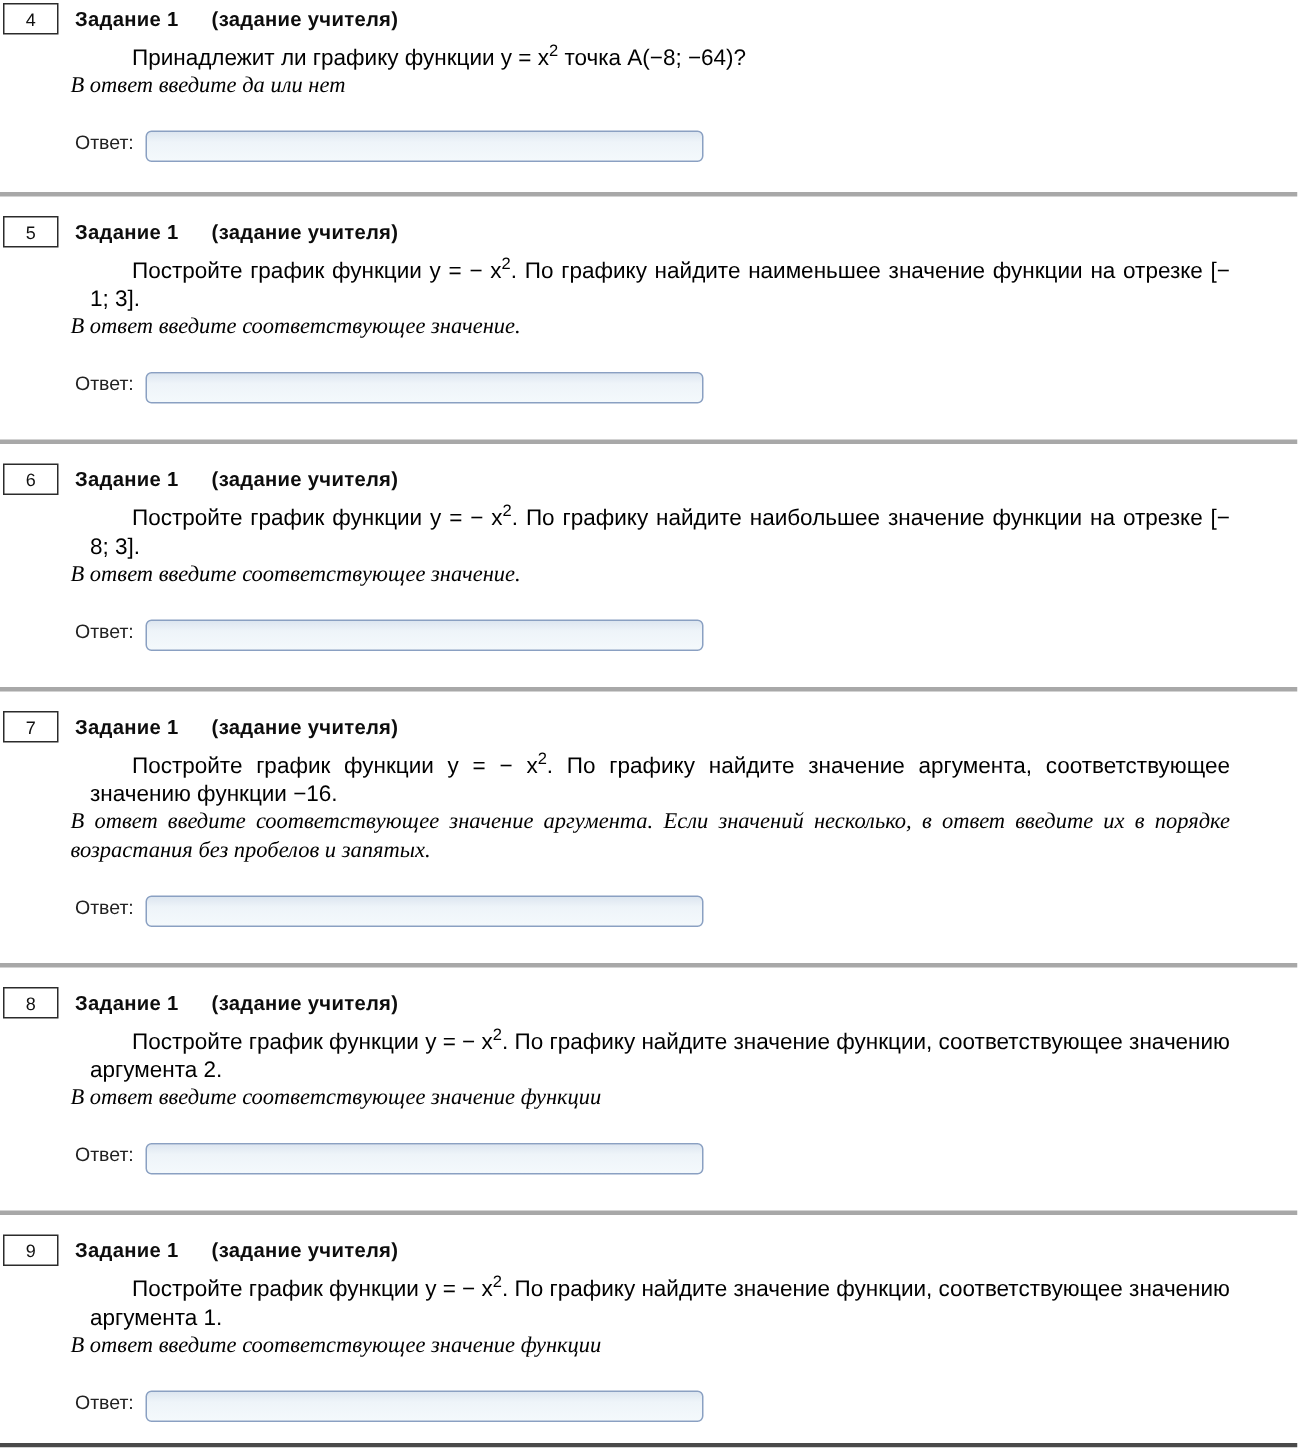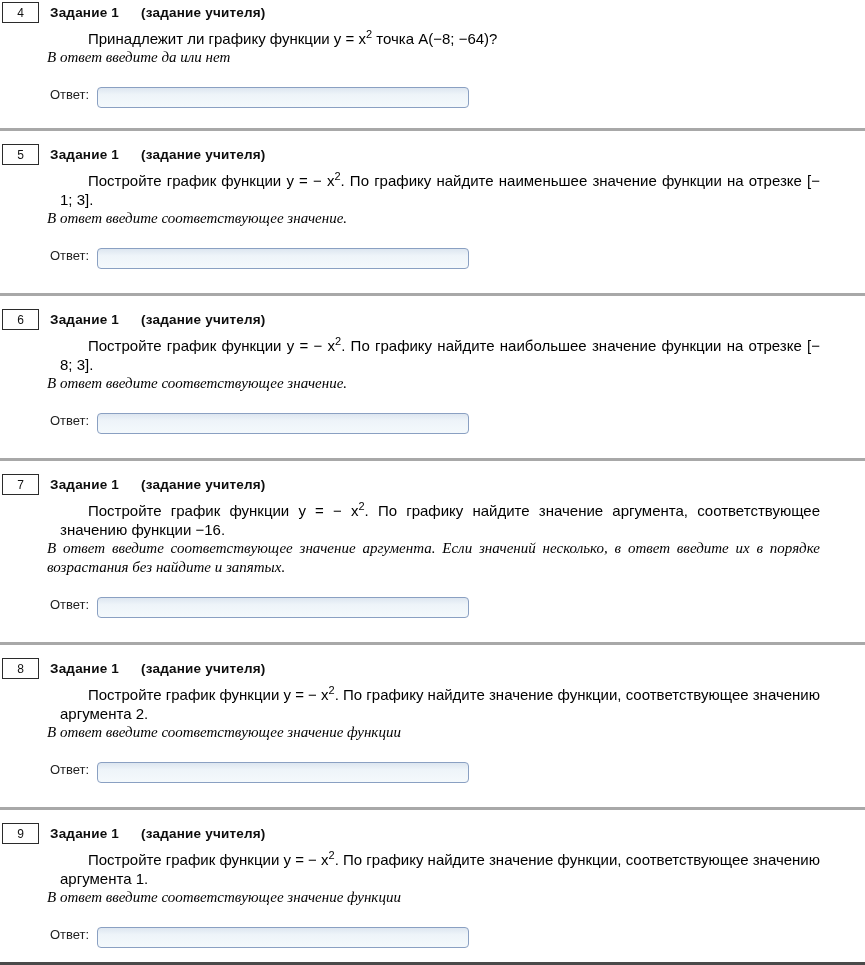--- a/index.html
+++ b/index.html
@@ -156,21 +156,21 @@
   <section class="task">
     <div class="task-header">
       <div class="num-box">
         <span class="num">7</span>
       </div>
       <h2 class="title">
         <span>Задание 1</span><span class="title-suffix">(задание учителя)</span>
       </h2>
     </div>
     <p class="problem"><span>Постройте график функции y = − x</span><sup>2</sup><span>. По графику найдите значение аргумента, соответствующее значению функции −16.</span></p>
-    <p class="note">В ответ введите соответствующее значение аргумента. Если значений несколько, в ответ введите их в порядке возрастания без найдите и запятых.</p>
+    <p class="note">В ответ введите соответствующее значение аргумента. Если значений несколько, в ответ введите их в порядке возрастания без пробелов и запятых.</p>
     <div class="answer-row">
       <label class="answer-label">Ответ:</label>
       <input class="answer-input" type="text" placeholder="" style="">
     </div>
   </section>
 
   <section class="task">
     <div class="task-header">
       <div class="num-box">
         <span class="num">8</span>

